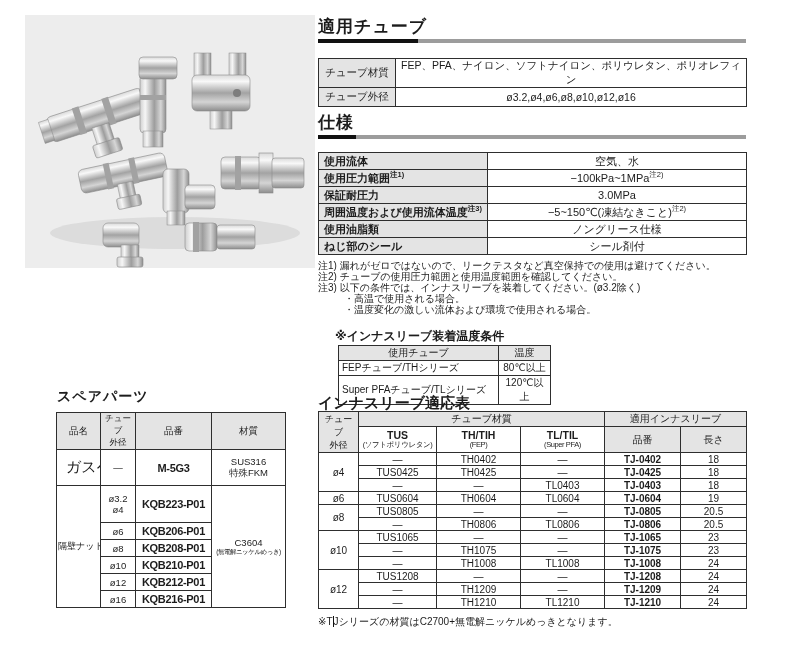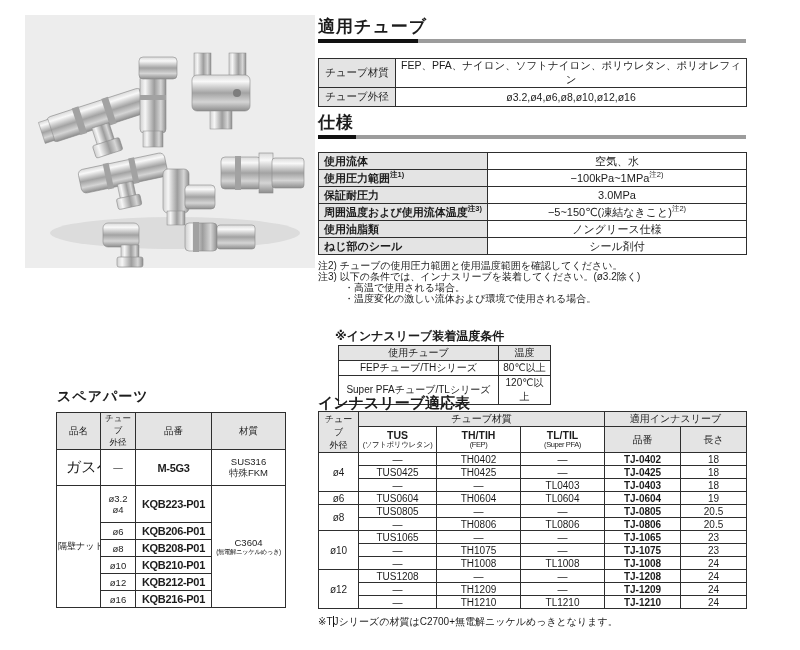--- a/index.html
+++ b/index.html
@@ -10,21 +10,21 @@
   }
   .abs{position:absolute;}
   
   .sec-title{font-size:17px;font-weight:bold;letter-spacing:1px;}
   .sec-bar{height:4px;}
   .sub-title{font-weight:bold;}
   
   table{border-collapse:collapse;table-layout:fixed;}
   td{border:1px solid #2e2e2e;padding:0 3px;text-align:center;vertical-align:middle;overflow:hidden;}
   .gray{background:#e4e4e4;}
-  .left{text-align:center;}
+  .left{text-align:left;}
   sup{font-size:7.5px;line-height:0;}
   
   .tube-tbl{width:428px;font-size:10.5px;}
   .tube-tbl td{height:18px;}
   
   .spec-tbl{width:428px;font-size:11px;}
   .spec-tbl td{height:16px;}
   .spec-tbl td.lbl{font-weight:bold;text-align:left;padding-left:5px;}
   
   .notes{font-size:10px;line-height:11px;}
@@ -182,20 +182,21 @@
     <td><span>ノングリース仕様</span><sup></sup></td>
   </tr>
   <tr>
     <td class="gray lbl"><span>ねじ部のシール</span><sup></sup></td>
     <td><span>シール剤付</span><sup></sup></td>
   </tr>
 </tbody>
   </table>
 
 <div class="abs notes" style="left:318px;top:260px;width:440px;">
+  <div>注1) 漏れがゼロではないので、リークテスタなど真空保持での使用は避けてください。</div>
   <div>注2) チューブの使用圧力範囲と使用温度範囲を確認してください。</div>
   <div>注3) 以下の条件では、インナスリーブを装着してください。(ø3.2除く)</div>
   <div class="indent">・高温で使用される場合。</div>
   <div class="indent">・温度変化の激しい流体および環境で使用される場合。</div>
 </div>
 
 <div class="abs sub-title" style="left:335px;top:328px;font-size:12px;">※インナスリーブ装着温度条件</div>
 <table class="abs temp-tbl" style="left:338px;top:345px;">
   <colgroup>
       <col style="width:160px">

